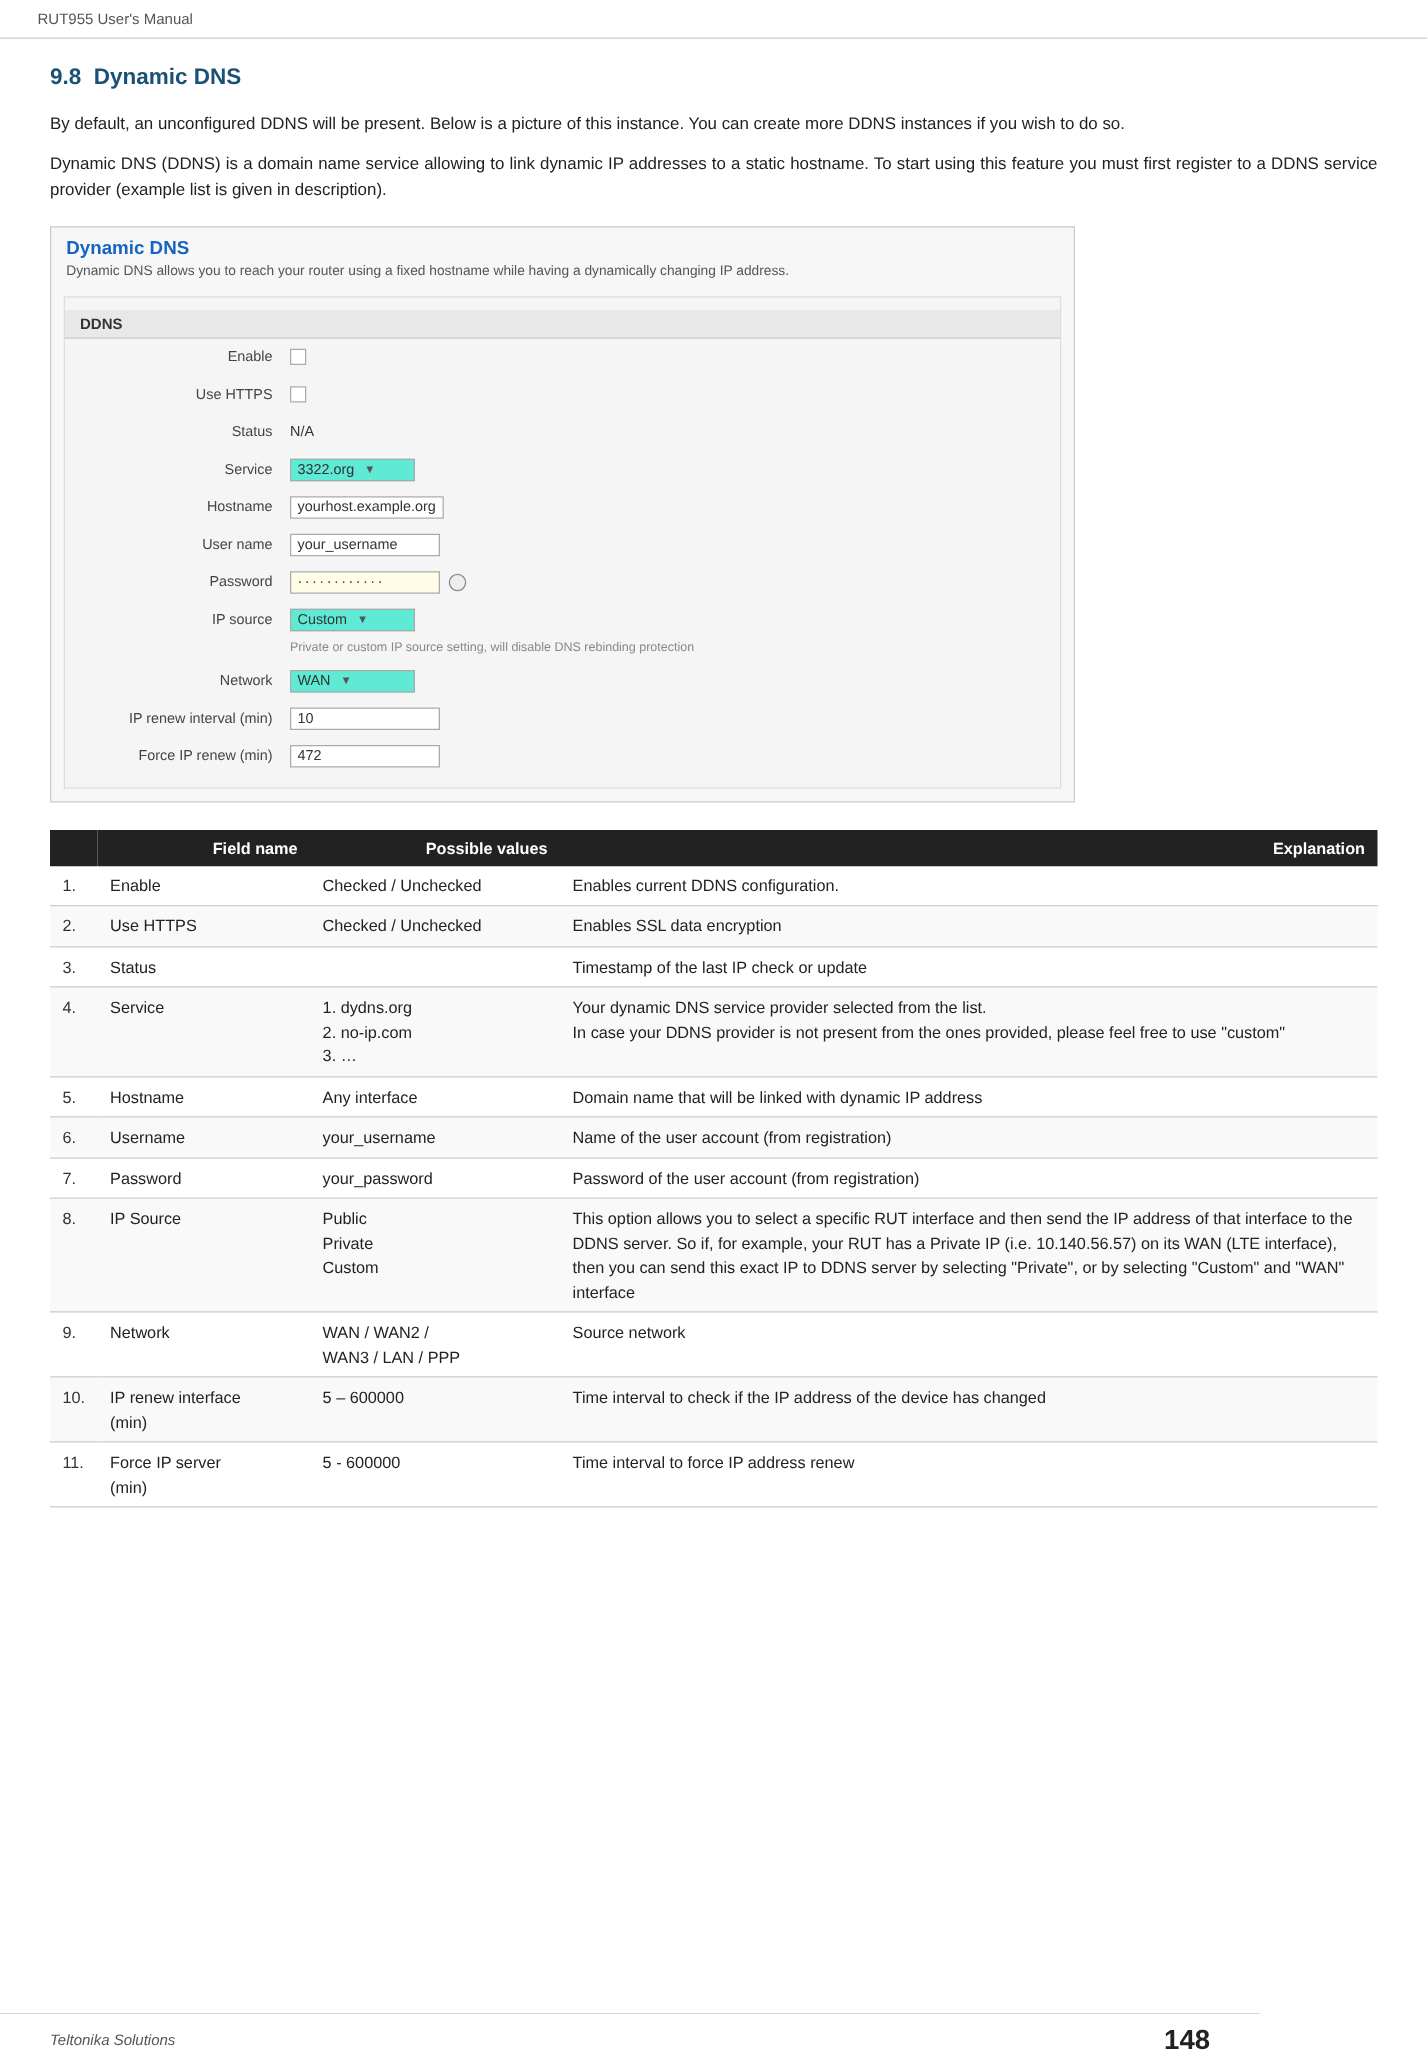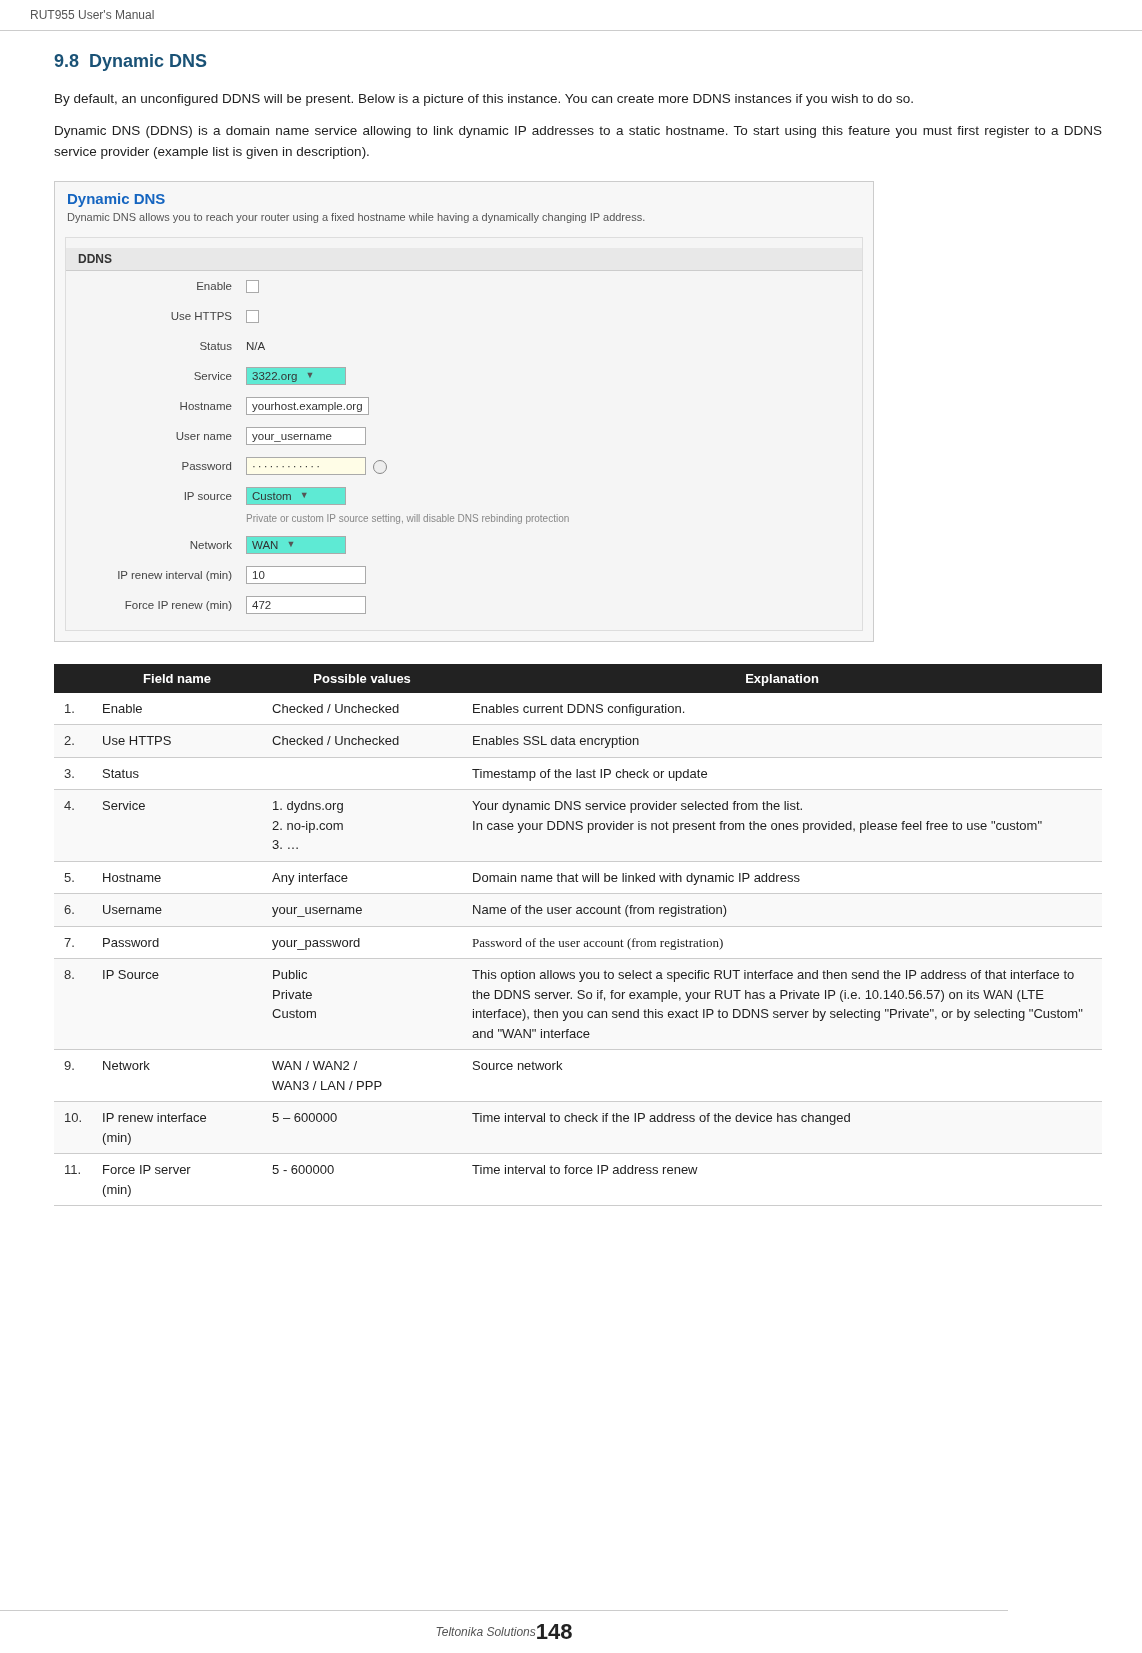--- a/index.html
+++ b/index.html
@@ -14,21 +14,21 @@
     }
 
     .page-header {
       border-bottom: 1px solid #ccc;
       padding: 8px 30px;
       font-size: 12px;
       color: #555;
     }
 
     .page-content {
-      padding: 20px 40px 60px 54px;
+      padding: 20px 40px 60px 40px;
     }
 
     .section-title {
       font-size: 18px;
       font-weight: bold;
       color: #1a5276;
       margin-bottom: 16px;
     }
 
     .section-title span {
@@ -154,21 +154,21 @@
       font-size: 13px;
     }
 
     .info-table thead tr {
       background: #222;
       color: #fff;
     }
 
     .info-table thead th {
       padding: 7px 10px;
-      text-align: center;
+      text-align: right;
       font-weight: bold;
       font-size: 13px;
     }
 
     .info-table tbody tr {
       border-bottom: 1px solid #ccc;
       vertical-align: top;
     }
 
     .info-table tbody tr:nth-child(even) {
@@ -198,21 +198,21 @@
       
     }
 
     .page-footer {
       position: fixed;
       bottom: 0;
       width: 1008px;
       border-top: 1px solid #ccc;
       padding: 8px 40px;
       display: flex;
-      justify-content: center;
+      justify-content: space-between;
       align-items: center;
       font-size: 12px;
       color: #555;
       background: #fff;
       font-style: italic;
     }
 
     .page-number {
       font-size: 22px;
       font-weight: bold;
@@ -392,21 +392,21 @@
         <tr>
           <td class="row-num">6.</td>
           <td class="col-field" style="white-space: pre-line;">Username</td>
           <td class="col-values" style="white-space: pre-line;">your_username</td>
           <td class="col-explain" style="white-space: pre-line;">Name of the user account (from registration)</td>
         </tr>
         <tr>
           <td class="row-num">7.</td>
           <td class="col-field" style="white-space: pre-line;">Password</td>
           <td class="col-values" style="white-space: pre-line;">your_password</td>
-          <td class="col-explain" style="white-space: pre-line; font-family: Liberation Serif, serif;">Password of the user account (from registration)</td>
+          <td class="col-explain" style="white-space: pre-line;">Password of the user account (from registration)</td>
         </tr>
         <tr>
           <td class="row-num">8.</td>
           <td class="col-field" style="white-space: pre-line;">IP Source</td>
           <td class="col-values" style="white-space: pre-line;">Public
 Private
 Custom</td>
           <td class="col-explain" style="white-space: pre-line;">This option allows you to select a specific RUT interface and then send the IP address of that interface to the DDNS server. So if, for example, your RUT has a Private IP (i.e. 10.140.56.57) on its WAN (LTE interface), then you can send this exact IP to DDNS server by selecting "Private", or by selecting "Custom" and "WAN" interface</td>
         </tr>
         <tr>

